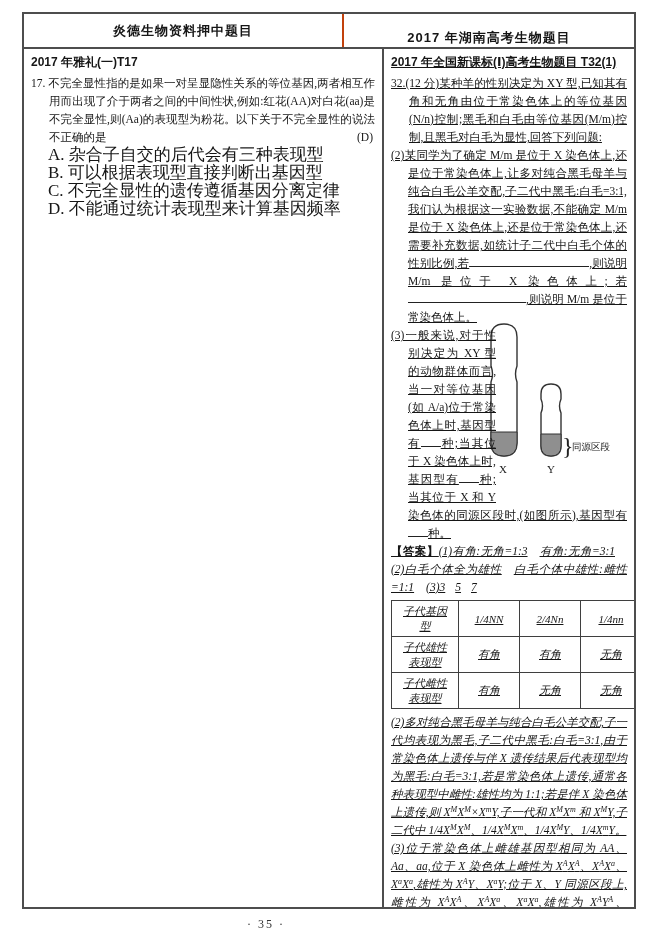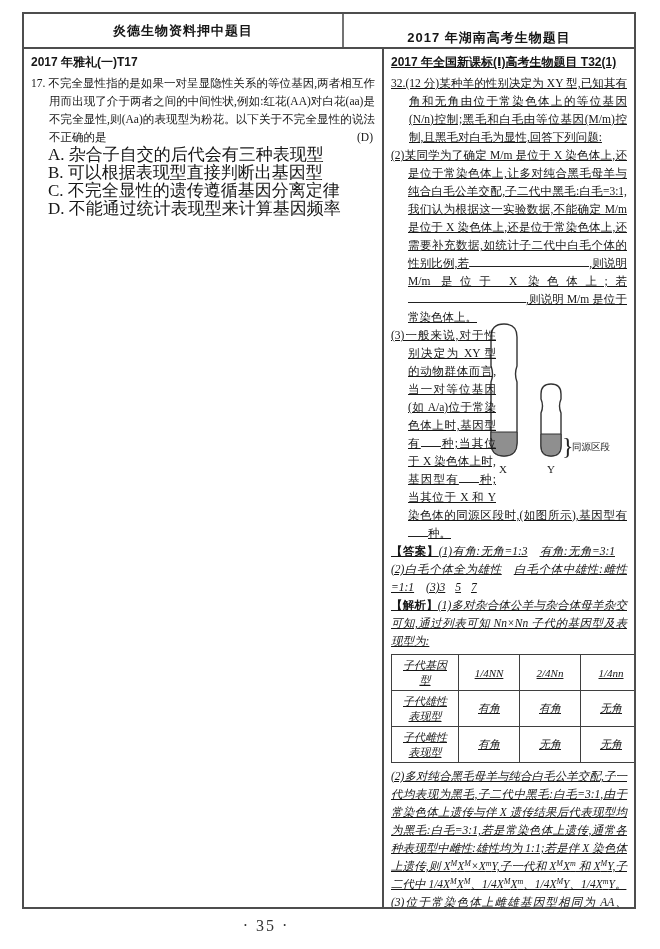--- a/index.html
+++ b/index.html
@@ -12,21 +12,21 @@
     position:absolute; left:22px; top:12px; width:614px; height:897px;
     border:2px solid #4d4d4d; box-sizing:border-box; background:#fff;
     display:flex; flex-direction:column;
   }
   .head-row { flex:none; display:flex; border-bottom:2px solid #4d4d4d; height:33px; }
   .head-cell {
     display:flex; align-items:center; justify-content:center;
     font-family:"Liberation Sans","DejaVu Sans",sans-serif;
     font-weight:bold; font-size:13px; letter-spacing:1px;
   }
-  .head-left { width:320px; border-right:2px solid #737373; box-sizing:border-box; }
+  .head-left { width:320px; border-right:2px solid #c2410c; box-sizing:border-box; }
   .head-right { flex:1;margin-top:14px; }
   .cols { flex:1; display:flex; min-height:0; }
   .col { box-sizing:border-box; padding:3px 7px 0 7px; overflow:hidden; }
   .col-left { width:360px; border-right:2px solid #4d4d4d; }
   .col-right { flex:1;text-decoration:underline; }
   .source {
     font-family:"Liberation Sans","DejaVu Sans",sans-serif;
     font-weight:bold; font-size:12px; margin:2px 0 3px 0;
   }
   p.q { font-size:11.5px; line-height:18px; text-align:justify; margin:0; }
@@ -43,21 +43,21 @@
   sup { font-size:8px; line-height:0; vertical-align:0.5em; }
   table.ana {
     border-collapse:collapse; margin:4px auto 4px auto;
     font-size:11px; font-style:italic; text-align:center;
   }
   table.ana td { border:1px solid #3f3f3f; padding:0 7px; min-width:46px; }
   table.ana td:first-child { padding:2.5px 10px;margin-top:32px; }
   .figure { float:right; width:128px; margin:-4px 0 2px 3px; shape-outside:margin-box; }
   .page-num {
     position:absolute; left:0; top:917px; width:532px; text-align:center;
-    font-size:16px; color:#333; letter-spacing:2px;
+    font-size:12px; color:#333; letter-spacing:2px;
   }
 </style>
 </head>
 <body>
 
 <div class="frame">
 
   <div class="head-row">
     <div class="head-cell head-left">炎德生物资料押中题目</div>
     <div class="head-cell head-right">2017 年湖南高考生物题目</div>
@@ -90,21 +90,20 @@
           <path d="M0,10 Q0,0 10,0 Q20,0 20,10 L20,15 Q17,22 20,29 L20,62 Q20,72 10,72 Q0,72 0,62 L0,29 Q3,22 0,15 Z" fill="#ffffff" stroke="#333" stroke-width="1.4"></path>
           <path d="M0,50 L20,50 L20,62 Q20,72 10,72 Q0,72 0,62 Z" fill="#8f8f8f" stroke="#333" stroke-width="1"></path>
         </g>
         <text x="80" y="132" font-size="24" fill="#222">}</text>
         <text x="90" y="128" font-size="9.5" fill="#222">同源区段</text>
         <text x="17" y="151" font-size="11" fill="#222">X</text>
         <text x="65" y="151" font-size="11" fill="#222">Y</text>
       </svg></span>(3)一般来说,对于性别决定为 XY 型的动物群体而言,当一对等位基因(如 A/a)位于常染色体上时,基因型有<span class="blank" style="width: 20px;"></span>种;当其位于 X 染色体上时,基因型有<span class="blank" style="width: 20px;"></span>种;当其位于 X 和 Y 染色体的同源区段时,(如图所示),基因型有<span class="blank" style="width: 20px;"></span>种。</p>
 
       <p class="q kai" style="clear:left"><b>【答案】</b>(1)有角:无角=1:3<span style="display: inline-block; width: 12px;"></span>有角:无角=3:1<span style="display: inline-block; width: 12px;"></span>(2)白毛个体全为雄性<span style="display: inline-block; width: 12px;"></span>白毛个体中雄性:雌性=1:1<span style="display: inline-block; width: 12px;"></span>(3)3<span style="display: inline-block; width: 10px;"></span>5<span style="display: inline-block; width: 10px;"></span>7</p>
-      <p class="q kai"><b>【解析】</b>(1)多对杂合体公羊与杂合体母羊杂交可知,通过列表可知 Nn×Nn 子代的基因型及表现型为:</p>
 
       <table class="ana">
         <tbody>
             <tr>
           <td>子代基因型</td>
           <td>1/4NN</td>
           <td>2/4Nn</td>
           <td>1/4nn</td>
         </tr>
         <tr>

